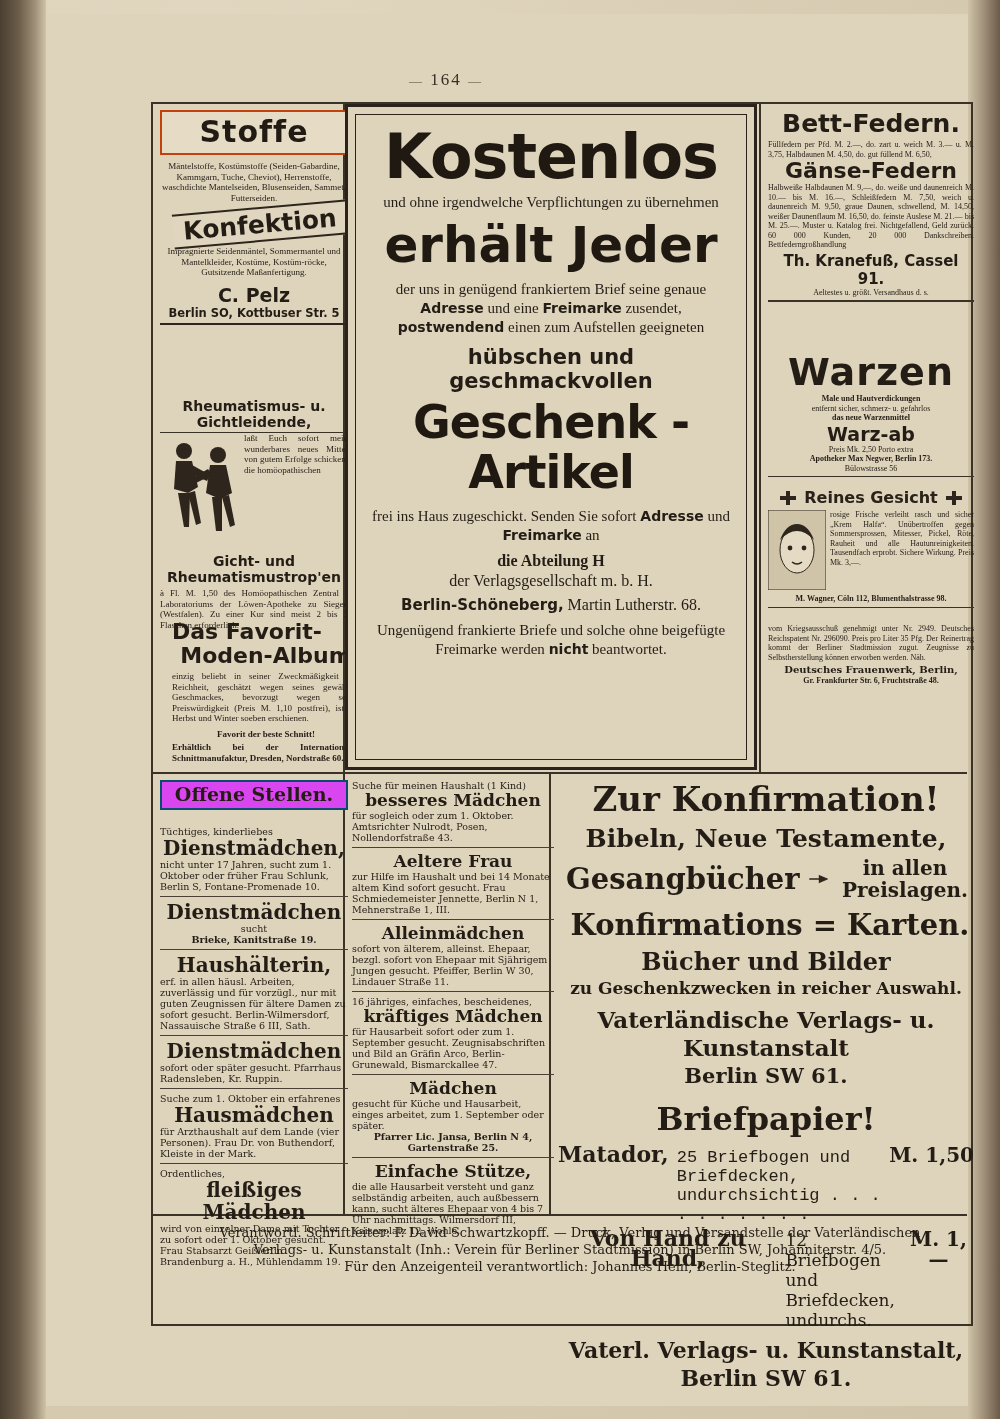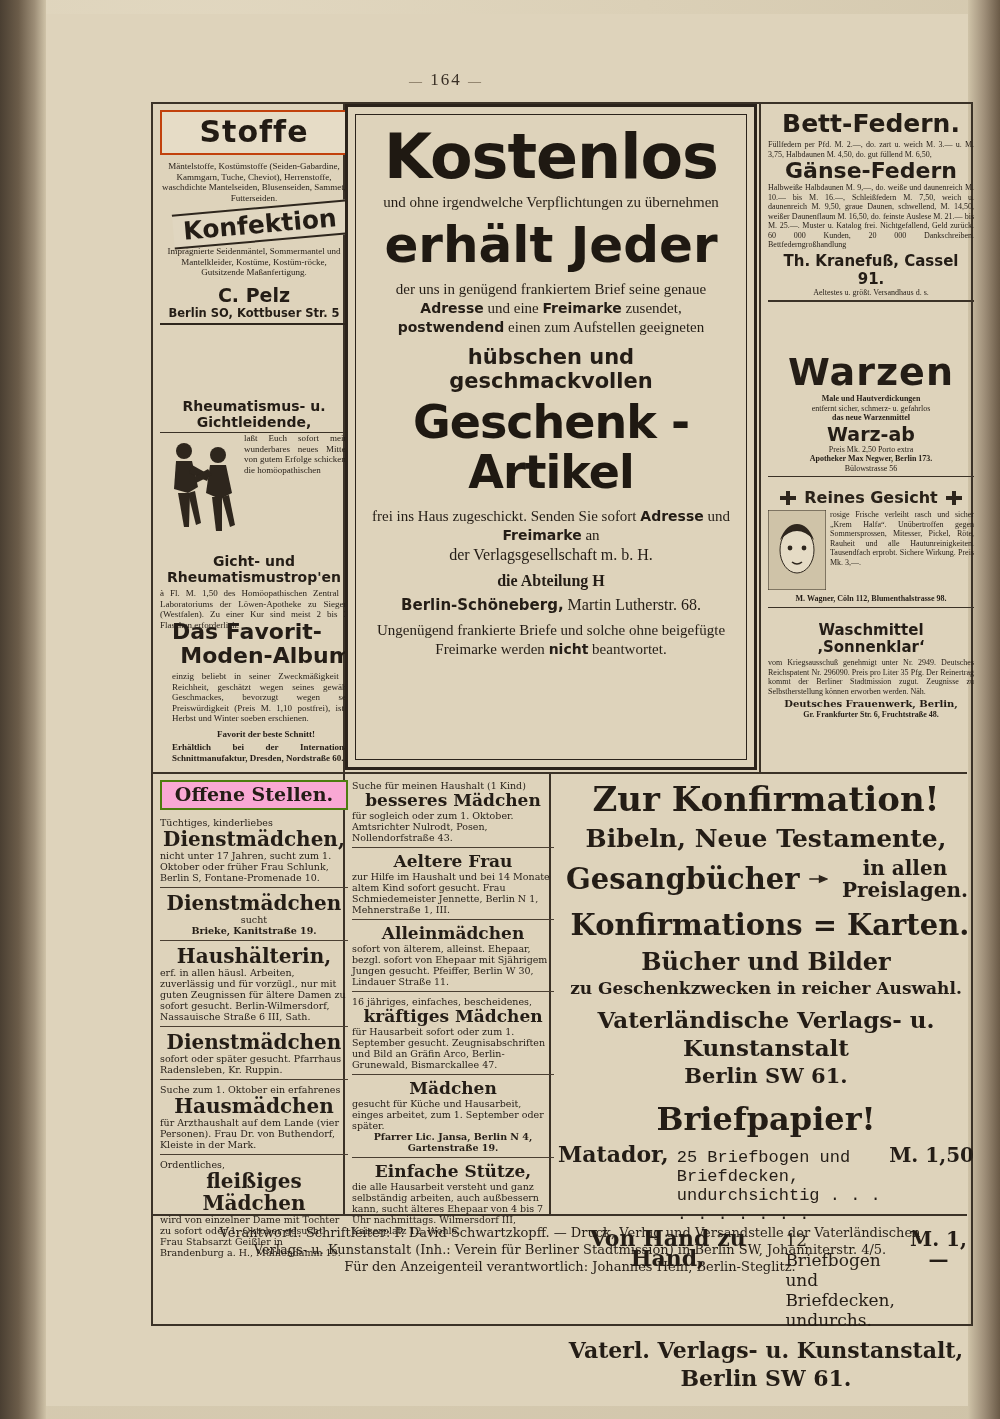--- a/index.html
+++ b/index.html
@@ -102,21 +102,21 @@
   
   .bett{font-family:"DejaVu Sans",sans-serif;font-weight:bold;font-size:25px;text-align:center;line-height:27px;}
   .gans{font-family:"DejaVu Sans",sans-serif;font-weight:bold;font-size:22px;text-align:center;line-height:24px;}
   .kranefuss{font-family:"DejaVu Sans",sans-serif;font-weight:bold;font-size:15px;text-align:center;}
   .warzen{font-family:"DejaVu Sans",sans-serif;font-weight:bold;font-size:38px;text-align:center;letter-spacing:1px;}
   .warzab{font-family:"DejaVu Sans",sans-serif;font-weight:bold;font-size:19px;text-align:center;}
   .reines{font-family:"DejaVu Sans",sans-serif;font-weight:bold;font-size:16px;text-align:center;color:#2a2219;}
   .waschm{font-family:"DejaVu Sans",sans-serif;font-weight:bold;font-size:15px;line-height:17px;}
   .offene{
     font-family:"DejaVu Serif",serif;font-weight:bold;font-size:19px;text-align:center;
-    border:2px solid #4d7c0f;padding:1px 0 3px 0;background:#f9a8d4;
+    border:2px solid #0c4a6e;padding:1px 0 3px 0;background:#d946ef;
   }
   .job-h{font-family:"DejaVu Serif",serif;font-weight:bold;font-size:20px;text-align:center;line-height:22px;}
   .job-h2{font-family:"DejaVu Serif",serif;font-weight:bold;font-size:17px;text-align:center;line-height:19px;}
   .job-b{font-size:9.5px;line-height:11px;font-family:"DejaVu Serif",serif;}
   .rule{border-bottom:1px solid #4a3f32;margin:4px 0;}
 
   .konfirm{font-family:"DejaVu Serif",serif;font-weight:bold;font-size:34px;text-align:center;line-height:38px;}
   .konf2{font-family:"DejaVu Serif",serif;font-weight:bold;font-size:25px;text-align:center;line-height:29px;}
   .konf3{font-family:"DejaVu Serif",serif;font-weight:bold;font-size:29px;text-align:center;line-height:33px;margin-left:8px;}
   .konf4{font-family:"DejaVu Serif",serif;font-weight:bold;font-size:24px;text-align:center;line-height:28px;}
@@ -211,22 +211,22 @@
             </div>
             <div class="k-mid" style="margin-top:8px;">hübschen und geschmackvollen</div>
             <div class="k-geschenk" style="margin-top:4px;">Geschenk - Artikel</div>
             <div class="k-txt" style="margin-top:10px;">
               <span>frei ins Haus zugeschickt.  Senden Sie sofort</span>
               <b>Adresse</b>
               <span>und</span>
               <b>Freimarke</b>
               <span>an</span>
             </div>
+            <div class="k-addr" style="margin-top:6px;font-weight:bold;">die Abteilung H</div>
             <div class="k-addr">der Verlagsgesellschaft m. b. H.</div>
-            <div class="k-addr" style="margin-top:6px;font-weight:bold;">die Abteilung H</div>
             <div class="k-addr" style="margin-top:4px;">
               <b>Berlin-Schöneberg,</b>
               <span>Martin Lutherstr. 68.</span>
             </div>
             <div class="k-txt" style="margin-top:6px;">
               <span>Ungenügend frankierte Briefe und solche ohne beigefügte Freimarke werden</span>
               <b>nicht</b>
               <span>beantwortet.</span>
             </div>
           </div>
@@ -277,30 +277,29 @@
             <circle cx="22" cy="38" r="2.4" fill="#2e261d"></circle>
             <circle cx="36" cy="38" r="2.4" fill="#2e261d"></circle>
             <path d="M24 52 q5 4 10 0" stroke="#2e261d" fill="none" stroke-width="1.6"></path>
           </svg>
           <div class="xtiny" style="margin-left:62px;text-align:justify;">rosige Frische verleiht rasch und sicher „Krem Halfa“.  Unübertroffen gegen Sommersprossen, Mitesser, Pickel, Röte, Rauheit und alle Hautunreinigkeiten.  Tausendfach erprobt. Sichere Wirkung.  Preis Mk. 3,—.</div>
         </div>
         <div class="xtiny bold" style="text-align:center;border-bottom:1px solid #3b3227;padding-bottom:3px;">M. Wagner, Cöln 112, Blumenthalstrasse 98.</div>
       </div>
 
       <div class="col pad" style="left:608px;top:512px;width:206px;">
-        <div class="waschm" style="text-align:center;">Waschmittel ‚Sonnenklar‘</div>
         <div class="xtiny" style="text-align:justify;margin-top:2px;">vom Kriegsausschuß genehmigt unter Nr. 2949. Deutsches Reichspatent Nr. 296090. Preis pro Liter 35 Pfg. Der Reinertrag kommt der Berliner Stadtmission zugut. Zeugnisse zu Selbstherstellung können erworben werden. Näh.</div>
         <div class="sm bold" style="text-align:center;margin-top:2px;font-family:'DejaVu Serif',serif;">Deutsches Frauenwerk, Berlin,</div>
         <div class="xtiny bold" style="text-align:center;">Gr. Frankfurter Str. 6, Fruchtstraße 48.</div>
       </div>
 
       <div class="col pad" style="left:0;top:670px;width:188px;">
         <div class="offene">Offene Stellen.</div>
 
-        <div style="margin-top:7px;">
+        <div style="margin-top:16px;">
           <div class="job-b">Tüchtiges, kinderliebes</div>
           <div class="job-h">Dienstmädchen,</div>
           <div class="job-b">nicht unter 17 Jahren, sucht zum 1. Oktober oder früher Frau Schlunk, Berlin S, Fontane-Promenade 10.</div>
         </div>
         <div class="rule"></div>
 
         <div>
           <div class="job-h">Dienstmädchen</div>
           <div class="job-b center">sucht</div>
           <div class="job-b center bold">Brieke, Kanitstraße 19.</div>
@@ -356,21 +355,21 @@
         <div>
           <div class="job-b">16 jähriges, einfaches, bescheidenes,</div>
           <div class="job-h2">kräftiges Mädchen</div>
           <div class="job-b">für Hausarbeit sofort oder zum 1. September gesucht.  Zeugnisabschriften und Bild an Gräfin Arco, Berlin-Grunewald, Bismarckallee 47.</div>
         </div>
         <div class="rule"></div>
 
         <div>
           <div class="job-h2">Mädchen</div>
           <div class="job-b">gesucht für Küche und Hausarbeit, einges arbeitet, zum 1. September oder später.</div>
-          <div class="job-b center bold">Pfarrer Lic. Jansa, Berlin N 4, Gartenstraße 19.</div>
+          <div class="job-b center bold">Pfarrer Lic. Jansa, Berlin N 4, Gartenstraße 25.</div>
         </div>
         <div class="rule"></div>
 
         <div>
           <div class="job-h2">Einfache Stütze,</div>
           <div class="job-b">die alle Hausarbeit versteht und ganz selbständig arbeiten, auch außbessern kann, sucht älteres Ehepaar von 4 bis 7 Uhr nachmittags.  Wilmersdorf III, Kaiserplatz 12, Wohle.</div>
         </div>
       </div>
 
       <div class="col pad" style="left:398px;top:670px;width:416px;">

